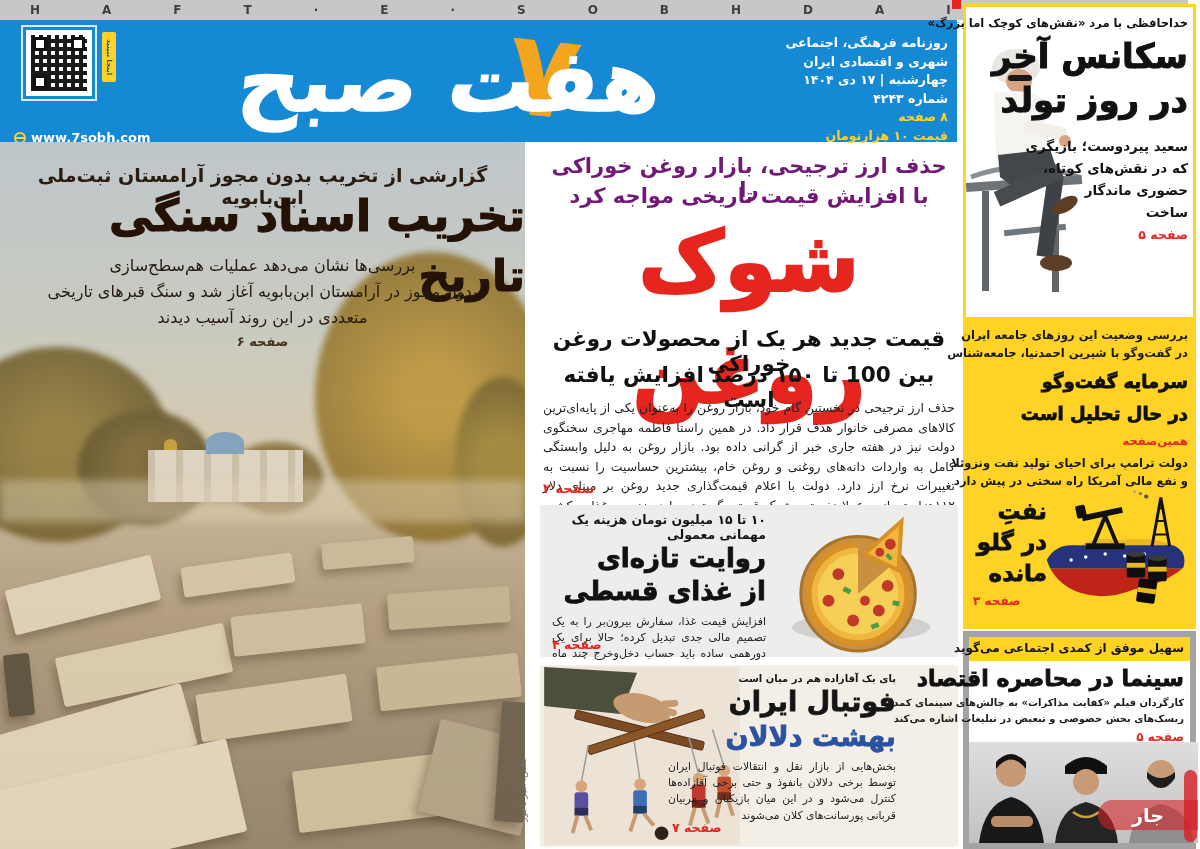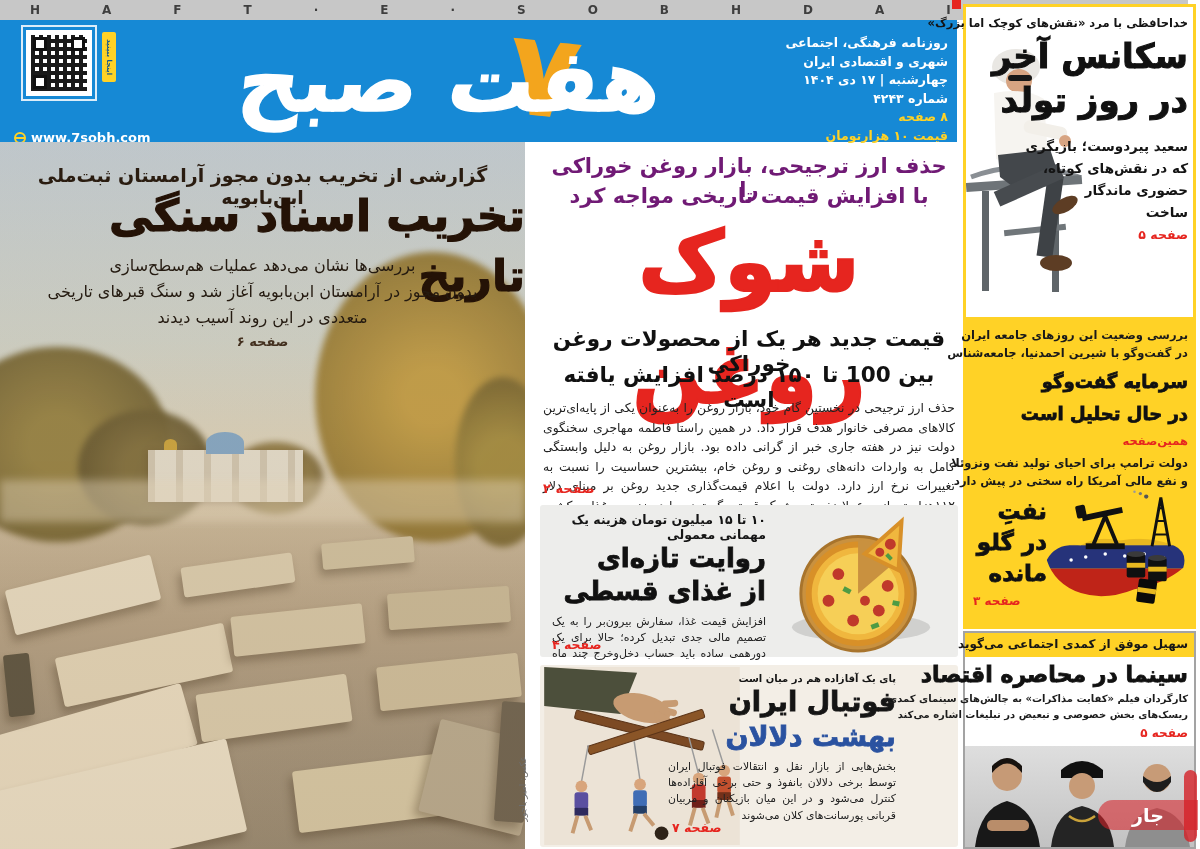--- a/index.html
+++ b/index.html
@@ -114,21 +114,21 @@
   .man-svg { position:absolute; left:0; top:22px; width:118px; height:286px; }
 
   .box-yellow { position:absolute; left:963px; top:320px; width:233px; height:309px; background:#ffd226; }
   .d-k { position:absolute; right:8px; font-size:11.5px; font-weight:bold; color:#1a1a1a; direction:rtl; white-space:nowrap; }
   .d-h { position:absolute; right:8px; direction:rtl; text-align:right; font-size:18px; font-weight:bold; color:#111; line-height:32px; }
   .d-page { position:absolute; right:8px; top:114px; font-size:11.5px; font-weight:bold; direction:rtl; }
   .o-h { position:absolute; left:8px; top:176px; width:76px; direction:rtl; text-align:right; font-size:23px; font-weight:bold; color:#111; line-height:31px; }
   .o-page { position:absolute; left:10px; top:274px; font-size:12px; font-weight:bold; direction:rtl; }
   .ven-svg { position:absolute; left:74px; top:168px; width:156px; height:136px; }
 
-  .box-cinema { position:absolute; left:963px; top:631px; width:233px; height:218px; background:#fff; border:2px solid #a3a3a3; }
+  .box-cinema { position:absolute; left:963px; top:631px; width:233px; height:218px; background:#fff; border:6px solid #a3a3a3; }
   .c-kbar { position:absolute; left:0; top:0; width:100%; height:24px; background:#ffd226; }
   .c-k { position:absolute; right:6px; top:4px; font-size:12px; font-weight:bold; color:#161616; direction:rtl; white-space:nowrap; }
   .c-h { position:absolute; right:6px; top:29px; font-size:22px; font-weight:bold; color:#111; direction:rtl; white-space:nowrap; }
   .c-s { position:absolute; right:6px; font-size:10px; font-weight:bold; color:#1c1c1c; direction:rtl; white-space:nowrap; }
   .c-page { position:absolute; right:6px; top:93px; font-size:12px; font-weight:bold; direction:rtl; }
   .men-svg { position:absolute; left:0; bottom:0; width:229px; height:101px; }
 
   
   .wm-bar { position:absolute; left:1184px; top:770px; width:13px; height:72px; background:rgba(213,32,39,.8); border-radius:7px; }
   .wm-band { position:absolute; left:1098px; top:800px; width:100px; height:30px; background:rgba(213,32,39,.58); border-radius:15px 0 0 15px; color:#fff; font-weight:bold; font-size:19px; line-height:30px; text-align:center; direction:rtl; }

